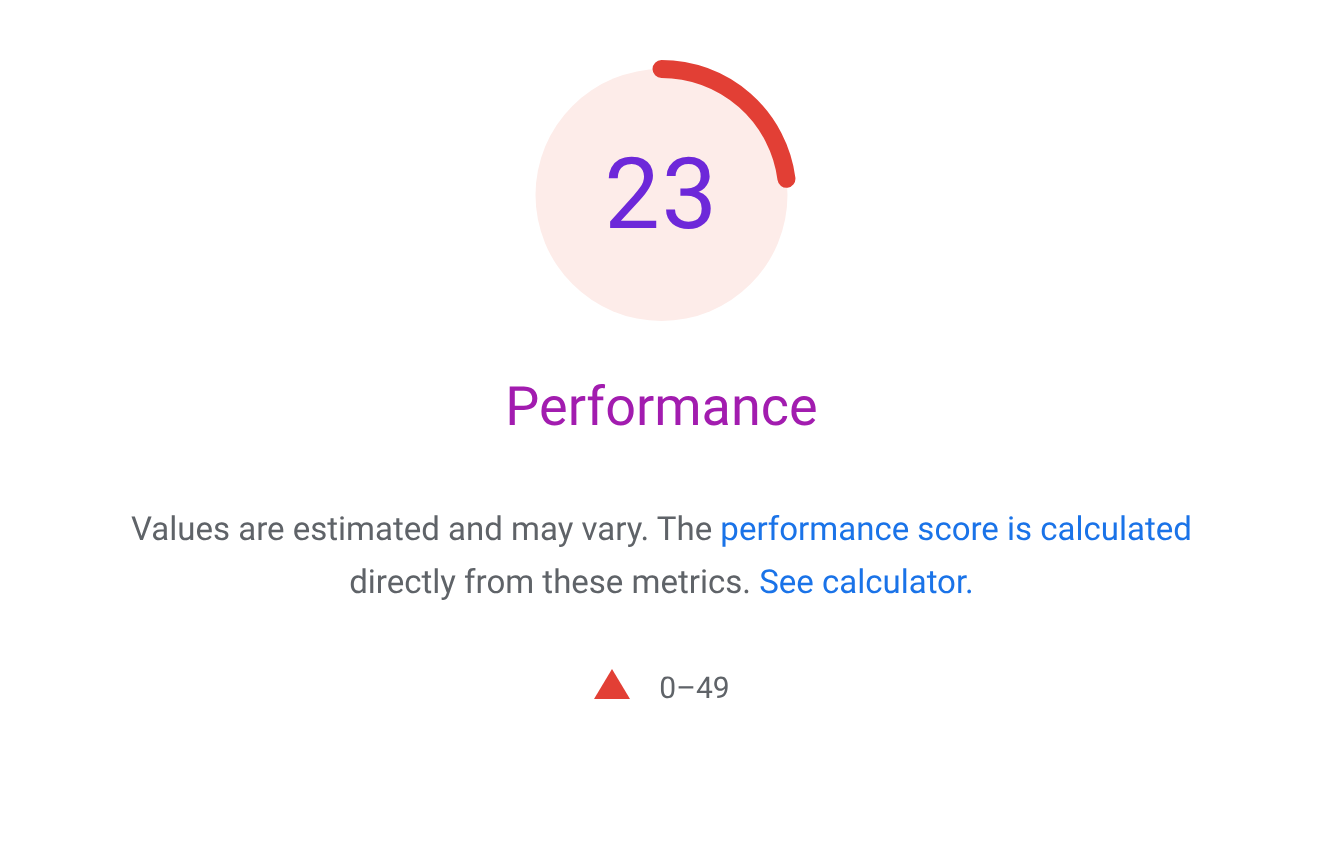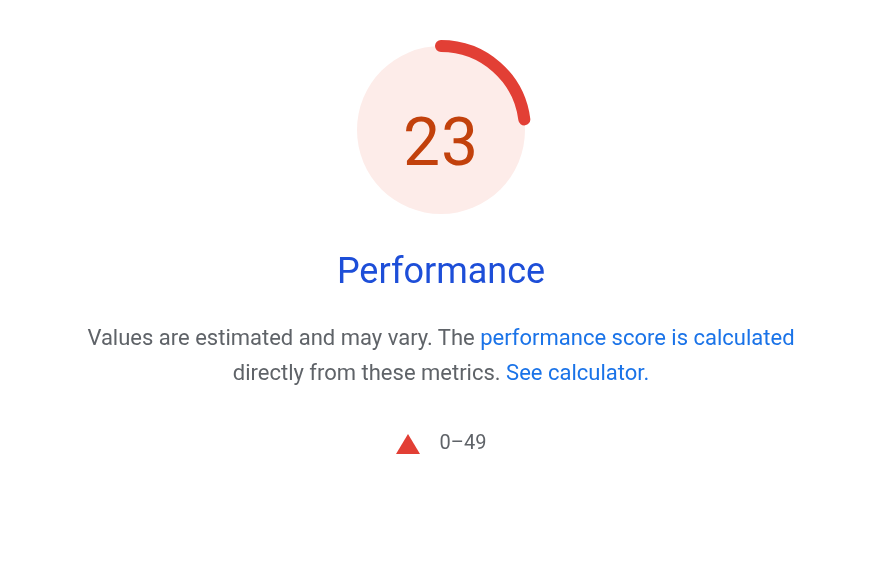--- a/index.html
+++ b/index.html
@@ -35,59 +35,59 @@
       fill: #fdece9;
     }
     .gauge-arc {
       fill: none;
       stroke: #e23f35;
       stroke-width: 12;
       stroke-linecap: round;
     }
     .gauge-score {
       position: absolute;
-      top: 12px;
+      top: 0;
       left: 0;
       width: 100%;
       height: 100%;
       display: flex;
       align-items: center;
       justify-content: center;
       font-size: 66px;
       font-weight: 400;
-      color: #c2410c;
+      color: #6d28d9;
       letter-spacing: 1px;
     }
     .title {
       font-size: 36px;
       font-weight: 400;
-      color: #1d4ed8;
-      margin-bottom: 28px;
+      color: #a21caf;
     }
     .description {
       font-size: 22px;
       font-weight: 400;
       color: #5f6368;
       text-align: center;
       line-height: 1.6;
       max-width: 760px;
+      margin-top: 44px;
     }
     .description .link {
       color: #1a73e8;
       cursor: pointer;
     }
     .legend {
       margin-top: 40px;
       display: flex;
       align-items: center;
       gap: 88px;
     }
     .legend-item {
       display: flex;
-      align-items: flex-end;
+      align-items: flex-start;
       gap: 20px;
     }
     .legend-label {
       font-size: 20px;
       color: #5f6368;
     }
     .triangle-icon {
       width: 0;
       height: 0;
       border-left: 12px solid transparent;

